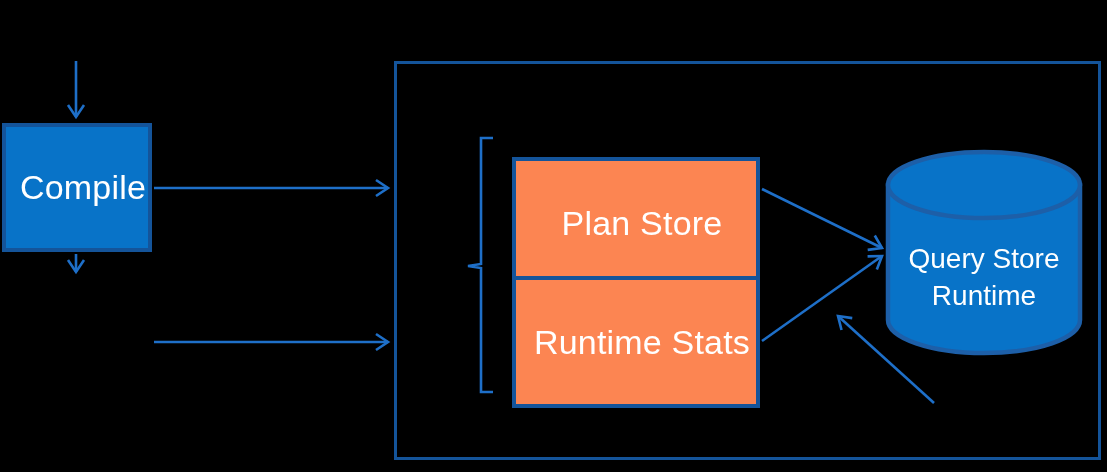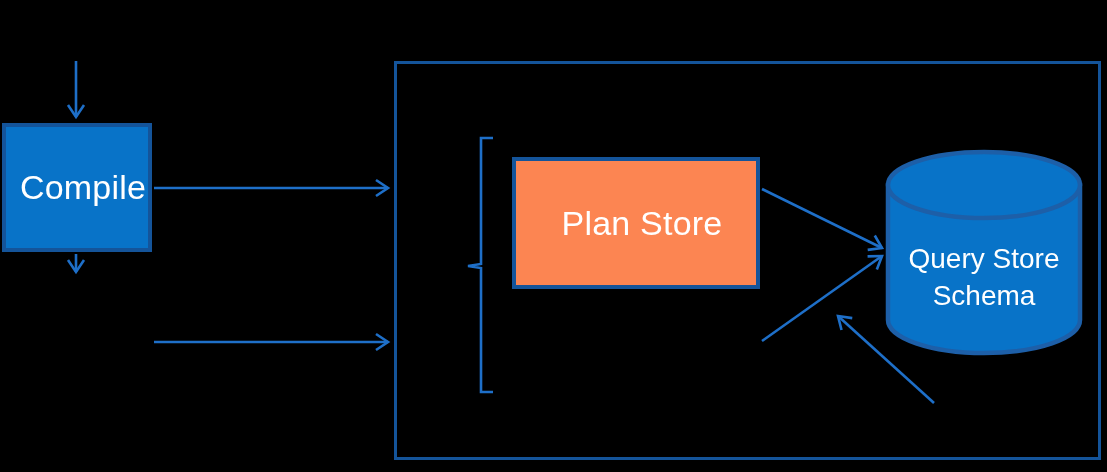--- a/index.html
+++ b/index.html
@@ -100,20 +100,23 @@
 
   <div class="container-box"></div>
 
   <div class="box blue" id="compile-box">
     <span>Compile</span>
   </div>
 
   <div class="box orange" id="plan-box">
     <span>Plan Store</span>
   </div>
+  <div class="box orange" id="runtime-box">
+    <span>Runtime Stats</span>
+  </div>
 
   <svg class="overlay" width="1107" height="472" viewBox="0 0 1107 472">
     <defs>
       <marker id="ah" markerUnits="userSpaceOnUse" markerWidth="20" markerHeight="22" refX="15" refY="11" orient="auto">
         <polyline class="arrowhead-glyph" points="3,3 15,11 3,19"></polyline>
       </marker>
     </defs>
 
     <line class="arrow" x1="76" y1="61" x2="76" y2="117" marker-end="url(#ah)"></line>
 
@@ -132,16 +135,16 @@
     <line class="arrow" x1="934" y1="403" x2="838" y2="316" marker-end="url(#ah)"></line>
 
     <g>
       <path class="cyl-shape" d="M 888 185 L 888 320 A 96 33 0 0 0 1080 320 L 1080 185 Z"></path>
       <ellipse class="cyl-shape" cx="984" cy="185" rx="96" ry="33"></ellipse>
     </g>
   </svg>
 
   <div class="cyl-label">
     <span>Query Store</span>
-    <span>Schema</span>
+    <span>Runtime</span>
   </div>
 
 </div>
 
 </body></html>

